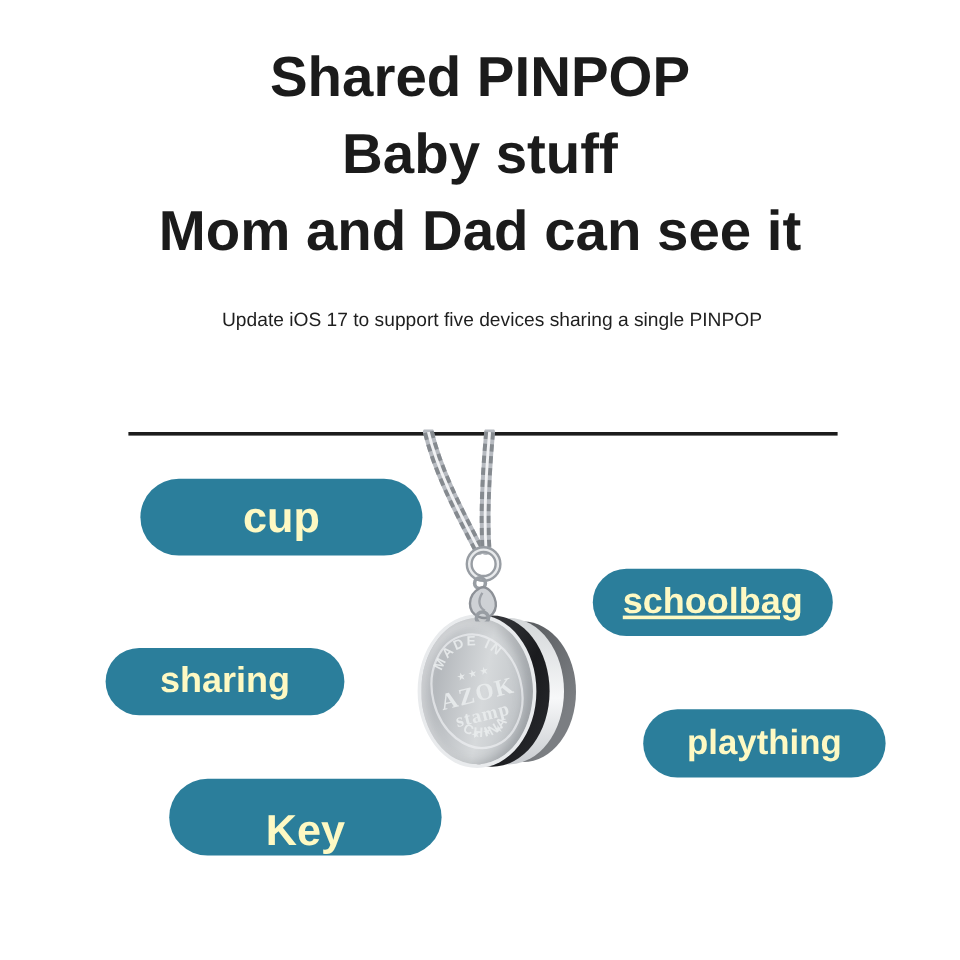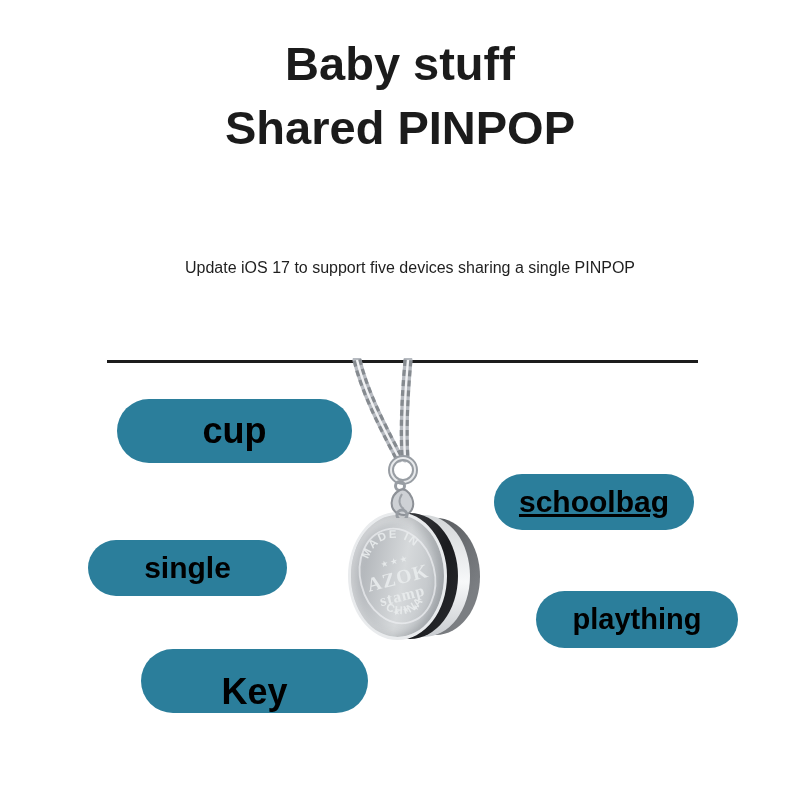--- a/index.html
+++ b/index.html
@@ -19,21 +19,21 @@
     font-size:16px;line-height:29px;color:#1f1f1f;font-weight:normal;
   }
   
   .divider{
     position:absolute;left:107px;top:360px;width:591px;height:3px;
     background:#1c1c1c;
   }
   
   .pill{
     position:absolute;display:flex;align-items:center;justify-content:center;
-    background:var(--accent,#2b7e9b);color:#000000;font-weight:bold;
+    background:var(--accent,#2b7e9b);color:#fef9c3;font-weight:bold;
     border-radius:999px;white-space:nowrap;
   }
   .pill-cup      {left:117px;top:399px;width:235px;height:64px;font-size:36px;}
   .pill-schoolbag{left:494px;top:474px;width:200px;height:56px;font-size:30px;text-decoration:underline;}
   .pill-bicycle  {left:88px; top:540px;width:199px;height:56px;font-size:30px;}
   .pill-plaything{left:536px;top:591px;width:202px;height:57px;font-size:29px;}
   .pill-key      {left:141px;top:649px;width:227px;height:64px;font-size:36px;align-items:flex-end;}
   
   .chain-svg{position:absolute;left:330px;top:358px;width:160px;height:160px;z-index:3;}
   
@@ -59,38 +59,39 @@
   }
   .face svg{position:absolute;inset:0;width:100%;height:100%;transform:rotate(-14deg);}
   .engrave{fill:#e9eced;opacity:.92;}
   .engrave-serif{font-family:"Liberation Serif",serif;font-weight:bold;}
   .engrave-sans{font-family:"Liberation Sans",sans-serif;font-weight:bold;}
 </style>
 </head>
 <body>
 
 <div class="title">
+  <div>Shared PINPOP</div>
   <div>Baby stuff</div>
-  <div>Shared PINPOP</div>
+  <div>Mom and Dad can see it</div>
 </div>
 
 <div class="subtitle">
   <div>Update iOS 17 to support five devices sharing a single PINPOP</div>
 </div>
 
 <div class="divider"></div>
 
 <div class="pill pill-cup">
   <span>cup</span>
 </div>
 <div class="pill pill-schoolbag">
   <span>schoolbag</span>
 </div>
 <div class="pill pill-bicycle">
-  <span>single</span>
+  <span>sharing</span>
 </div>
 <div class="pill pill-plaything">
   <span>plaything</span>
 </div>
 <div class="pill pill-key">
   <span>Key</span>
 </div>
 
 <svg class="chain-svg" viewBox="0 0 160 160">
   <g>

